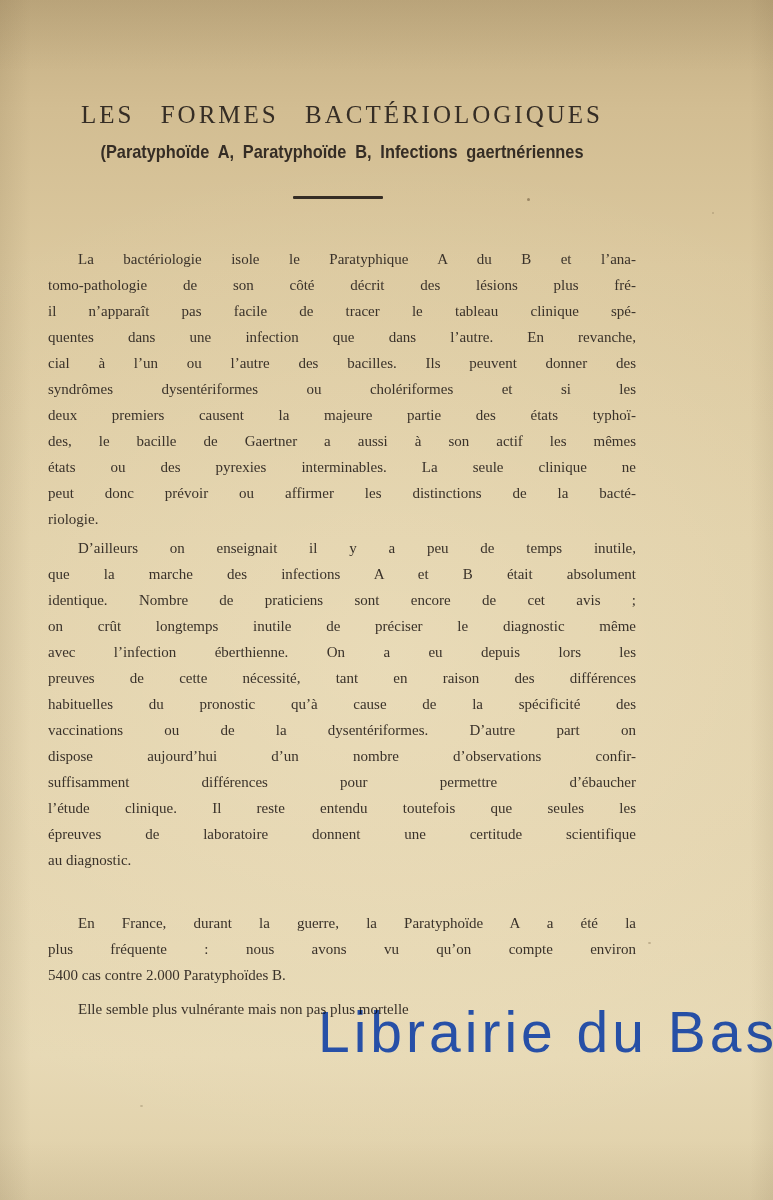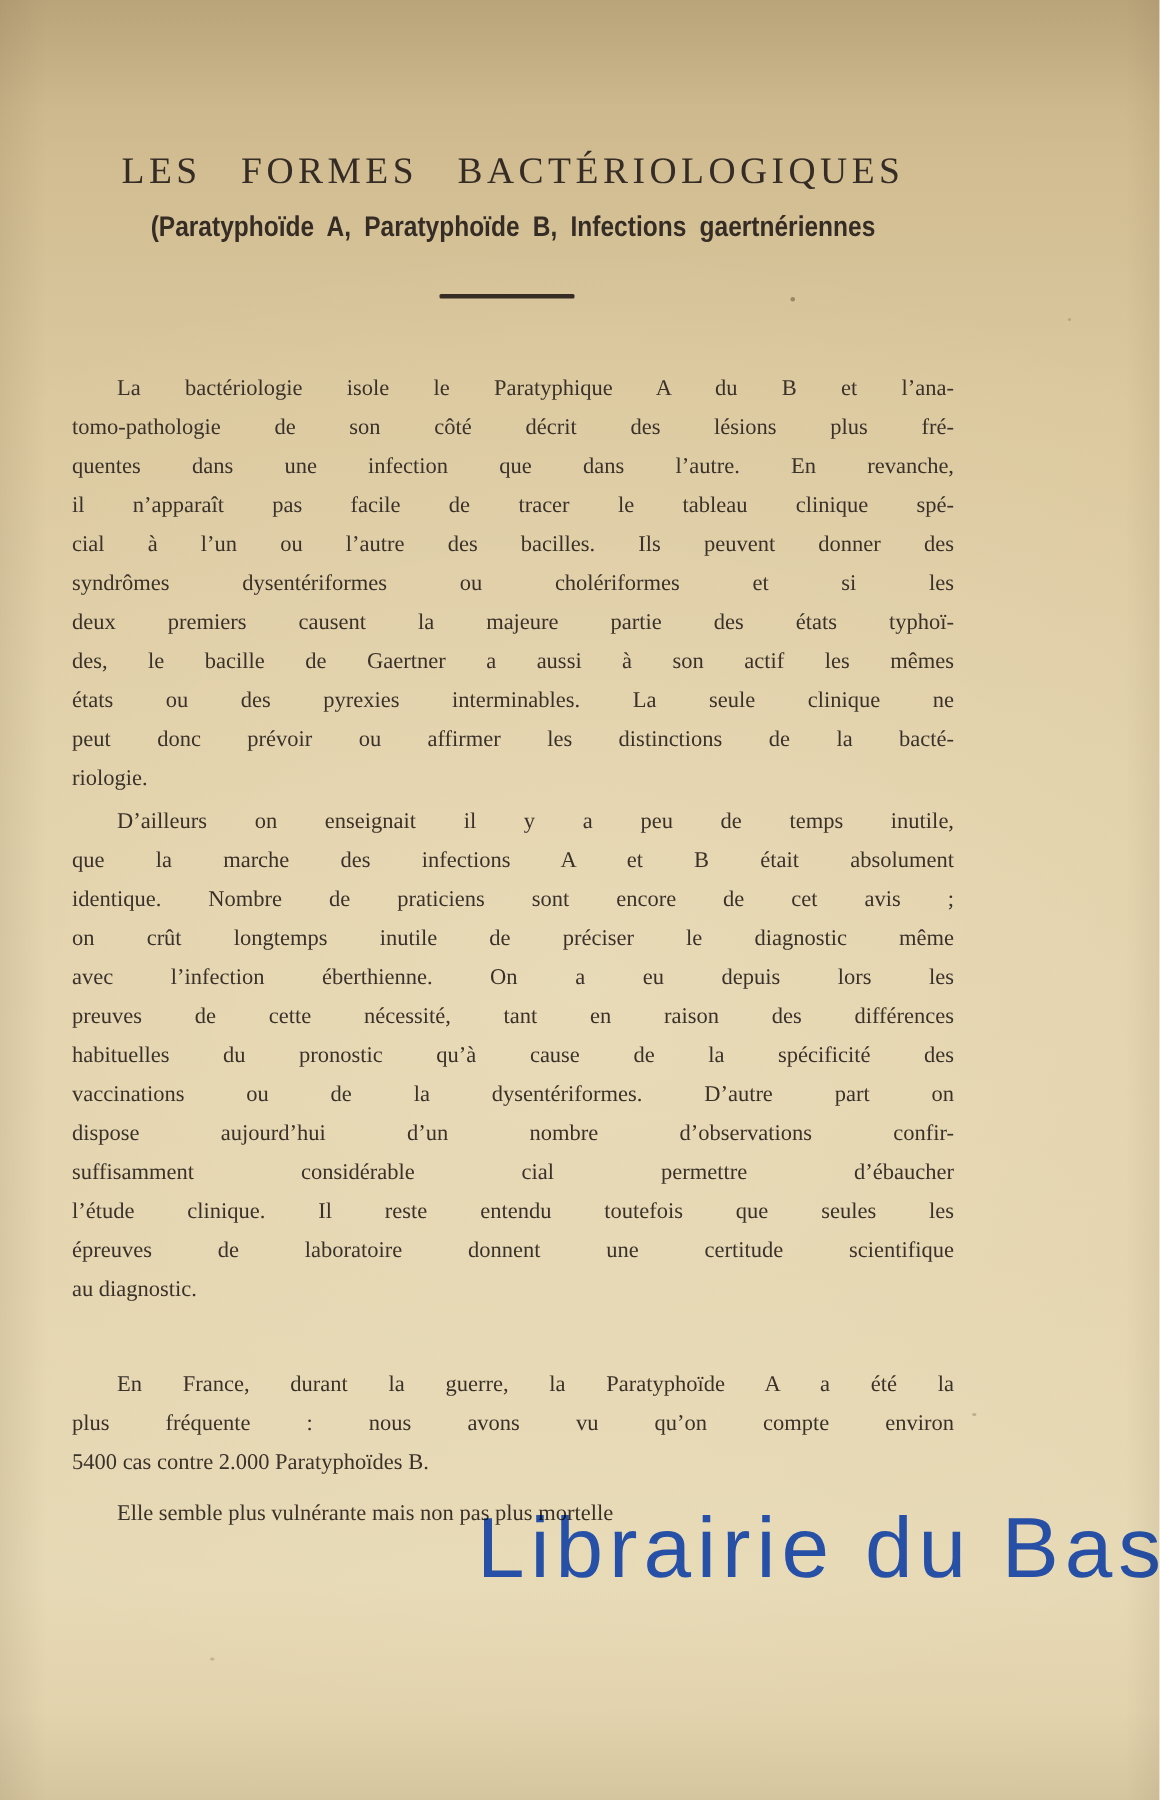--- a/index.html
+++ b/index.html
@@ -81,42 +81,42 @@
 
 <div class="page-shade"></div>
 
 <div class="title ink">LES FORMES BACTÉRIOLOGIQUES</div>
 <div class="subtitle ink">(Paratyphoïde A,  Paratyphoïde B,  Infections gaertnériennes</div>
 <div class="head-rule"></div>
 
 <div class="paragraph p1">
   <div class="line first">La bactériologie isole le Paratyphique A du B et l’ana-</div>
   <div class="line">tomo-pathologie de son côté décrit des lésions plus fré-</div>
+  <div class="line">il n’apparaît pas facile de tracer le tableau clinique spé-</div>
   <div class="line">quentes dans une infection que dans l’autre. En revanche,</div>
-  <div class="line">il n’apparaît pas facile de tracer le tableau clinique spé-</div>
   <div class="line">cial à l’un ou l’autre des bacilles. Ils peuvent donner des</div>
   <div class="line">syndrômes dysentériformes ou cholériformes et si les</div>
   <div class="line">deux premiers causent la majeure partie des états typhoï-</div>
   <div class="line">des, le bacille de Gaertner a aussi à son actif les mêmes</div>
   <div class="line">états ou des pyrexies interminables. La seule clinique ne</div>
   <div class="line">peut donc prévoir ou affirmer les distinctions de la bacté-</div>
   <div class="line last">riologie.</div>
 </div>
 
 <div class="paragraph p2">
   <div class="line first">D’ailleurs on enseignait il y a peu de temps inutile,</div>
   <div class="line">que la marche des infections A et B était absolument</div>
   <div class="line">identique. Nombre de praticiens sont encore de cet avis ;</div>
   <div class="line">on crût longtemps inutile de préciser le diagnostic même</div>
   <div class="line">avec l’infection éberthienne. On a eu depuis lors les</div>
   <div class="line">preuves de cette nécessité, tant en raison des différences</div>
   <div class="line">habituelles du pronostic qu’à cause de la spécificité des</div>
   <div class="line">vaccinations ou de la dysentériformes. D’autre part on</div>
   <div class="line">dispose aujourd’hui d’un nombre d’observations confir-</div>
-  <div class="line">suffisamment considérable cial permettre d’ébaucher</div>
+  <div class="line">suffisamment différences pour permettre d’ébaucher</div>
   <div class="line">l’étude clinique. Il reste entendu toutefois que seules les</div>
   <div class="line">épreuves de laboratoire donnent une certitude scientifique</div>
   <div class="line last">au diagnostic.</div>
 </div>
 
 <div class="paragraph p3">
   <div class="line first">En France, durant la guerre, la Paratyphoïde A a été la</div>
   <div class="line">plus fréquente : nous avons vu qu’on compte environ</div>
   <div class="line last">5400 cas contre 2.000 Paratyphoïdes B.</div>
 </div>

